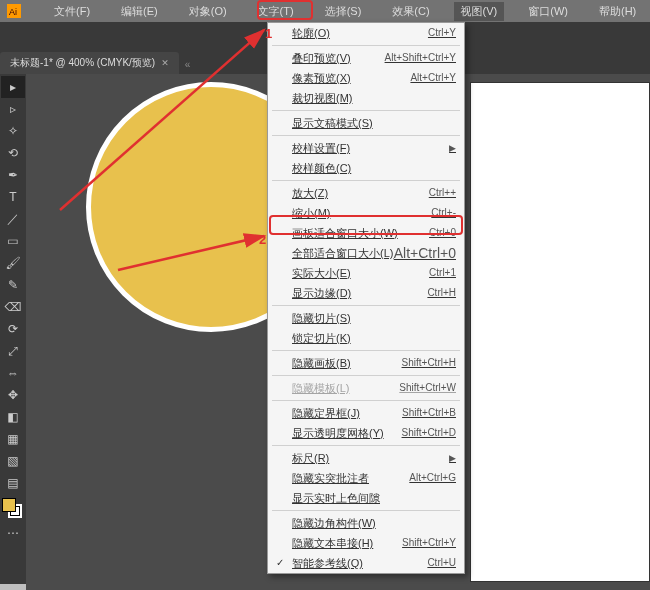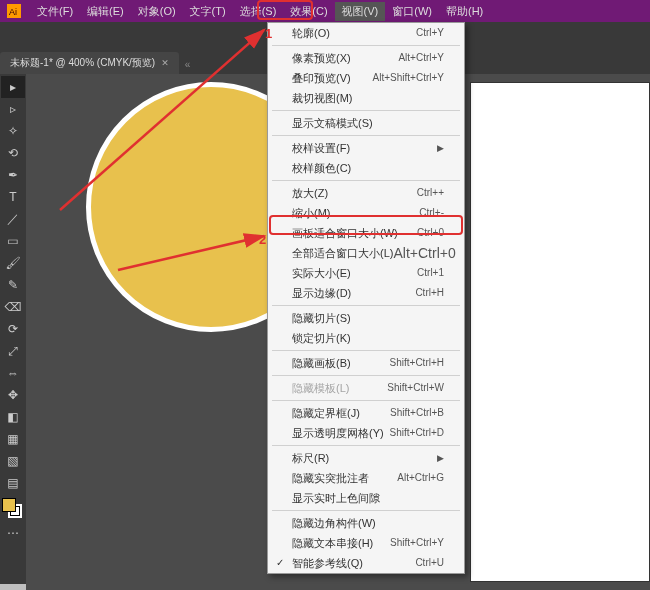--- a/index.html
+++ b/index.html
@@ -1,18 +1,18 @@
 <!DOCTYPE html>
 <html><head>
 <meta charset="utf-8">
 <style>
   * { margin: 0; padding: 0; box-sizing: border-box; font-family: "Microsoft YaHei", Arial, sans-serif; }
   body { background: #bfbfbf; width: 650px; height: 590px; overflow: hidden; position: relative; }
   .app { width: 650px; height: 590px; position: relative; }
-  .menubar { background: #701a75; height: 22px; display: flex; align-items: center; padding-left: 6px; font-size: 11px; color: #ddd; gap: 0; }
+  .menubar { background: #737373; height: 22px; display: flex; align-items: center; padding-left: 6px; font-size: 11px; color: #ddd; gap: 17px; }
   .ai-logo { width: 16px; height: 16px; margin-right: 8px; display: flex; align-items: center; justify-content: center; }
   .menubar .mi { padding: 2px 7px; cursor: default; }
   .menubar .mi.sel { background: #555; }
   .optbar { background: #393939; height: 28px; display: flex; align-items: center; padding: 0 8px; font-size: 10px; color: #ccc; gap: 8px; flex-direction: column; }
   .sw1 { width: 14px; height: 14px; background: #fff; }
   .sw2 { width: 14px; height: 14px; background: #e8c14d; }
   .dd { width: 14px; height: 14px; display:flex; align-items:center; justify-content:center; font-size:8px; background:#2a2a2a;}
   .stroke-slider { width: 90px; height: 6px; background: #222; border-radius: 3px; position: relative; }
   .stroke-slider::after { content:""; position:absolute; left: 38px; top:-4px; width:6px; height:14px; background:#888; border-radius:2px; }
   .opacity-box { margin-left: auto; display: flex; align-items: center; gap: 4px; }
@@ -26,21 +26,21 @@
   .tool.sel { background:#222; }
   .swatches { width:22px; height:24px; margin-top:4px; position:relative;}
   .swatches .fill { position:absolute; left:0; top:0; width:14px; height:14px; background:#e8c14d; border:1px solid #000;}
   .swatches .stroke { position:absolute; left:6px; top:6px; width:14px; height:14px; background:#fff; border:2px solid #fff; box-shadow: inset 0 0 0 1px #000;}
   .canvas-area { position:absolute; left:26px; top:74px; right:0; bottom:0; background:#4b4b4b; overflow:hidden;}
   .circle { position:absolute; left:60px; top:8px; width:250px; height:250px; border-radius:50%; background:#e8c14d; border:5px solid #fff; }
   .artboard { position:absolute; right:0; top:8px; width:180px; height:500px; background:#fff; border:1px solid #333;}
   
   .dropdown { position:absolute; left:267px; top:22px; width:198px; background:#f5f5f5; border:1px solid #999; font-size:11px; color:#333; box-shadow: 3px 3px 6px rgba(0,0,0,0.4); z-index:50;}
   .dropdown .sep { height:1px; background:#d0d0d0; margin:2px 4px; }
-  .dropdown .row { display:flex; justify-content:space-between; align-items:center; padding:2px 20px 2px 24px; line-height:16px; white-space:nowrap; position:relative;}
+  .dropdown .row { display:flex; justify-content:space-between; align-items:center; padding:2px 8px 2px 24px; line-height:16px; white-space:nowrap; position:relative;text-decoration:underline;}
   .dropdown .row.disabled { color:#a5a5a5; }
   .dropdown .row .arrow { font-size:9px; color:#555; }
   .dropdown .row.check::before { content:"✓"; position:absolute; left:8px; font-size:10px; color:#333;}
   .highlight-box { position:absolute; border:2px solid #e03030; border-radius:4px; pointer-events:none; z-index:60;}
   .hl1 { left:257px; top:0; width:56px; height:20px; }
   .hl2 { left:269px; top:215px; width:194px; height:20px; }
   
   .arrowline { position:absolute; z-index:55; pointer-events:none; }
   .num { position:absolute; color:#e03030; font-size:13px; font-weight:bold; z-index:60;}
   .num1 { left:265px; top:26px; }
@@ -125,26 +125,26 @@
     <div class="artboard"></div>
   </div>
 
   <div class="dropdown" id="dd">
       <div class="row">
         <span>轮廓(O)</span>
         <span style="color: rgb(85, 85, 85); font-size: 10px;">Ctrl+Y</span>
       </div>
       <div class="sep"></div>
       <div class="row">
+        <span>叠印预览(V)</span>
+        <span style="color: rgb(85, 85, 85); font-size: 10px;">Alt+Shift+Ctrl+Y</span>
+      </div>
+      <div class="row">
         <span>像素预览(X)</span>
         <span style="color: rgb(85, 85, 85); font-size: 10px;">Alt+Ctrl+Y</span>
-      </div>
-      <div class="row">
-        <span>叠印预览(V)</span>
-        <span style="color: rgb(85, 85, 85); font-size: 10px;">Alt+Shift+Ctrl+Y</span>
       </div>
       <div class="row">
         <span>裁切视图(M)</span>
       </div>
       <div class="sep"></div>
       <div class="row">
         <span>显示文稿模式(S)</span>
       </div>
       <div class="sep"></div>
       <div class="row">

